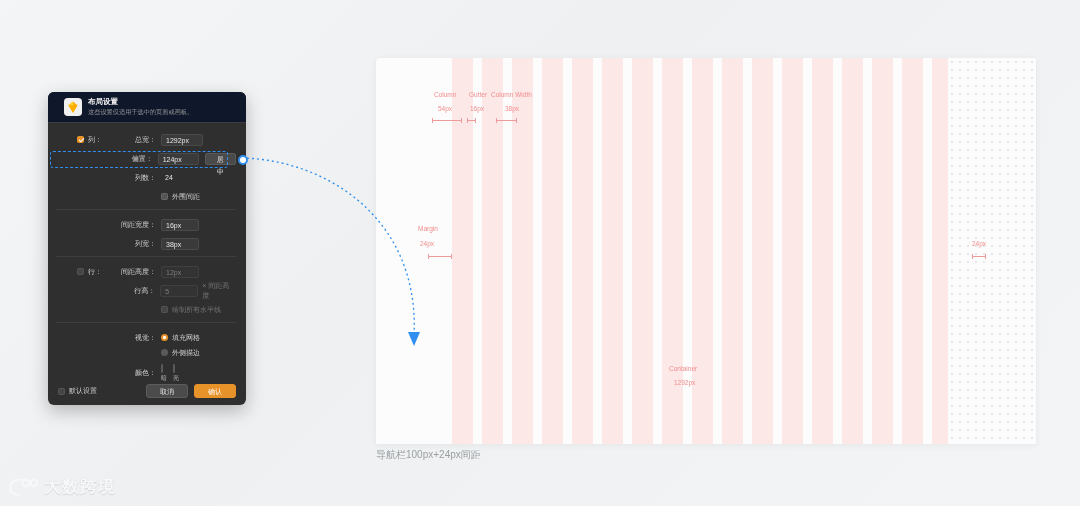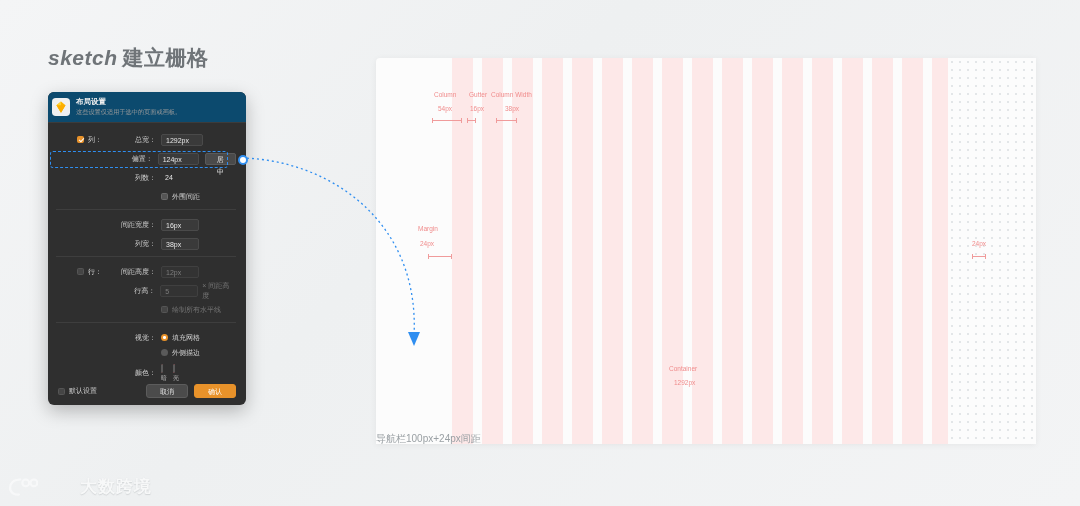--- a/index.html
+++ b/index.html
@@ -19,21 +19,21 @@
     letter-spacing:.5px;white-space:nowrap;
   }
   .title .cn{font-style:normal;font-weight:bold;padding-left:5px;}
 
   .dialog{
     position:absolute;left:48px;top:92px;width:198px;height:313px;
     background:#2f2f2f;border-radius:6px;
     box-shadow:0 6px 18px rgba(0,0,0,.25);
     overflow:hidden;color:#d8d8d8;font-size:7px;
   }
-  .dlg-head{height:30px;background:#0c4a6e;display:flex;align-items:center;padding:0 4px;
+  .dlg-head{height:30px;background:#0f172a;display:flex;align-items:center;padding:0 16px;
     border-bottom:1px solid #3c3c3c;}
   .sk-ico{width:18px;height:18px;margin-right:6px;flex:0 0 18px;position:relative;}
   .dlg-h-txt{line-height:1.35;}
   .dlg-title{font-size:7.5px;font-weight:bold;color:#efefef;}
   .dlg-sub{font-size:6.2px;color:#9a9a9a;margin-top:1px;}
 
   .dlg-body{padding:10px 10px 0 8px;position:relative;}
   .row{display:flex;align-items:center;margin-bottom:6px;height:13px;}
   .lbl{font-size:7px;color:#cfcfcf;text-align:right;white-space:nowrap;}
   .lbl.w-left{width:46px;padding-right:6px;}
@@ -120,36 +120,33 @@
   .col{position:absolute;top:0;height:100%;background:#fde8e8;}
 
   .lbl-r{position:absolute;font-size:6.5px;color:#f08c8c;white-space:nowrap;}
   .meas{position:absolute;height:5px;}
   .meas i{position:absolute;left:0;right:0;top:2px;height:1px;background:#f09b9b;}
   .meas:before,.meas:after{content:"";position:absolute;top:0;width:1px;height:5px;background:#f09b9b;}
   .meas:before{left:0;} .meas:after{right:0;}
 
   .curve{position:absolute;left:238px;top:150px;width:190px;height:205px;pointer-events:none;z-index:5;}
 
-  .cap-right{position:absolute;left:376px;top:432px;font-size:10px;color:#9aa0a4;}
+  .cap-right{position:absolute;left:376px;top:448px;font-size:10px;color:#9aa0a4;}
 
   
   .wm{position:absolute;left:8px;bottom:8px;display:flex;align-items:center;opacity:.55;}
   .wm-logo{width:30px;height:22px;margin-right:6px;}
   .wm-txt{font-size:17px;font-weight:bold;color:#ffffff;
-    text-shadow:0 0 1px #c9ccce,0 1px 1px rgba(150,155,158,.6);letter-spacing:1px;margin-left:36px;}
+    text-shadow:0 0 1px #c9ccce,0 1px 1px rgba(150,155,158,.6);letter-spacing:1px;}
 </style>
 </head>
 <body>
 
 <div class="page">
 
-  <div class="title">
-    <span>sketch</span><span class="cn">建立栅格</span>
-  </div>
 
   <div class="dialog">
 
     <div class="dlg-head">
       <span class="sk-ico">
         <svg viewBox="0 0 24 24" width="18" height="18">
           <rect x="0" y="0" width="24" height="24" rx="5" fill="#f0f0f0"></rect>
           <path d="M6 9.5 L12 4.5 L18 9.5 L12 19.5 Z" fill="#fdb300"></path>
           <path d="M6 9.5 L12 19.5 L12 4.5 Z" fill="#fdd231"></path>
           <path d="M6 9.5 L18 9.5 L12 19.5 Z" fill="#fdad00"></path>

